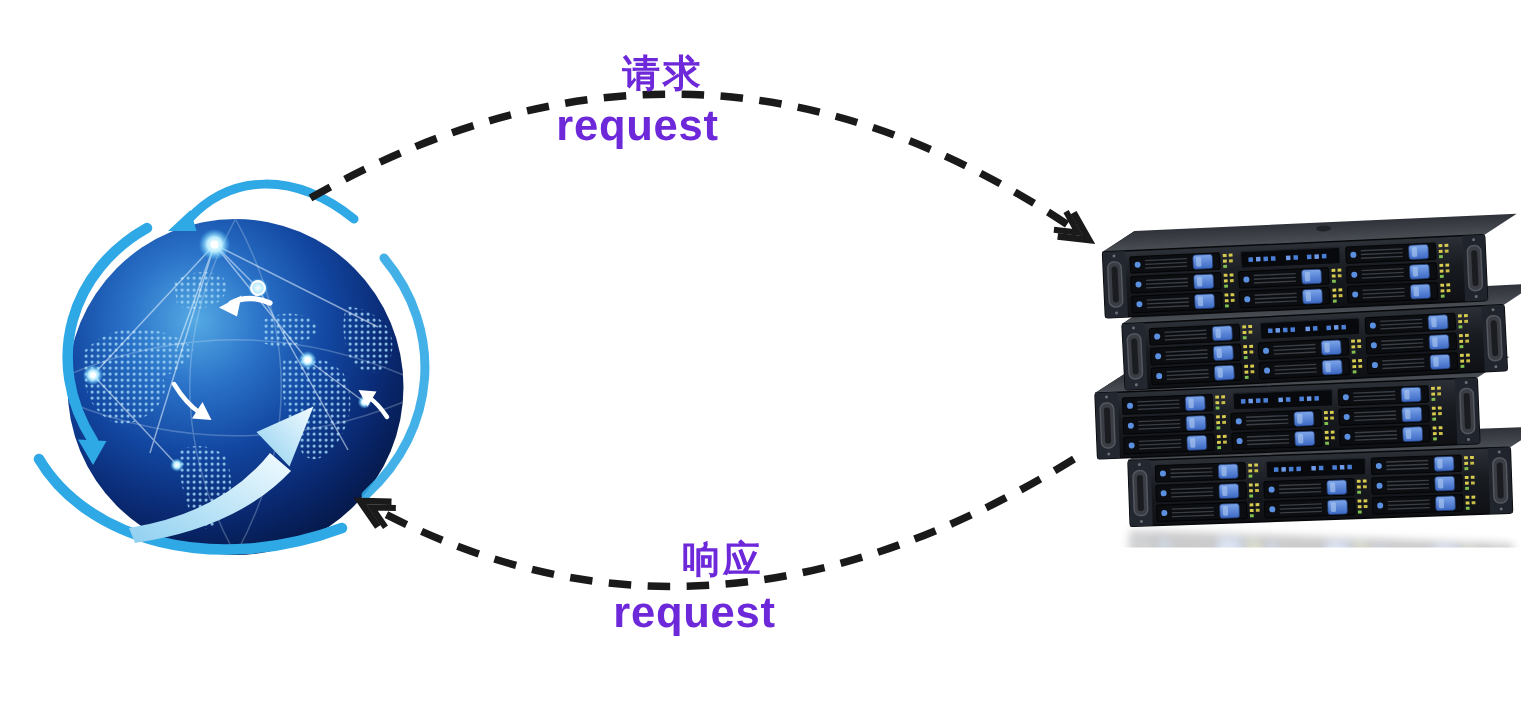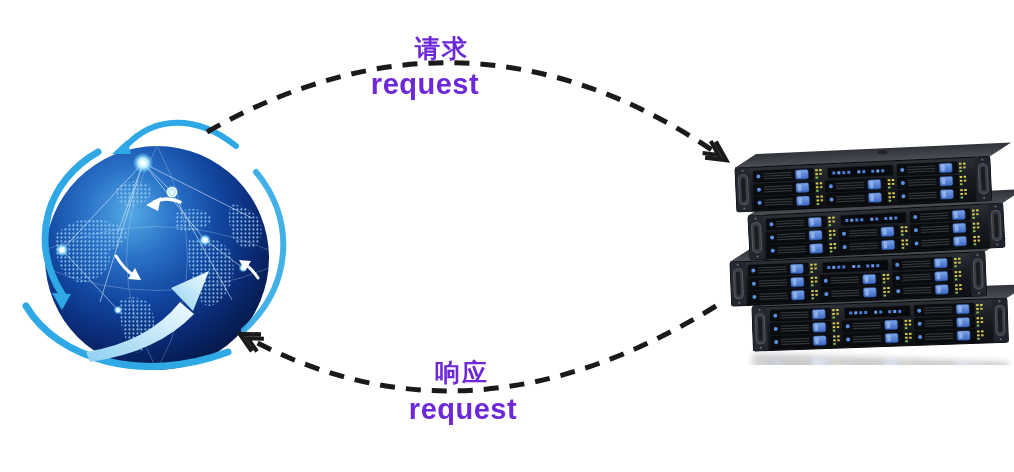--- a/index.html
+++ b/index.html
@@ -214,16 +214,16 @@
     </g>
     <g stroke="#1a1a1a" fill="none" stroke-width="5">
       <path d="M716,306 Q470,458 248,338" stroke-dasharray="15 11"></path>
       <polyline points="261,334.5 240,334 251.9,351.3" stroke-width="4.5"></polyline>
       <polyline points="263.9,338.7 247.9,338.3 257,351.5" stroke-width="4"></polyline>
     </g>
   </svg>
 
   <div class="lbl zh" style="left:442px;top:32px;">请求</div>
   <div class="lbl en" style="left:425px;top:68px;">request</div>
-  <div class="lbl zh" style="left:462px;top:356px;">响应</div>
+  <div class="lbl zh" style="left:482px;top:356px;">响应</div>
   <div class="lbl en" style="left:463px;top:393px;">request</div>
 
 </div>
 
 </body></html>

